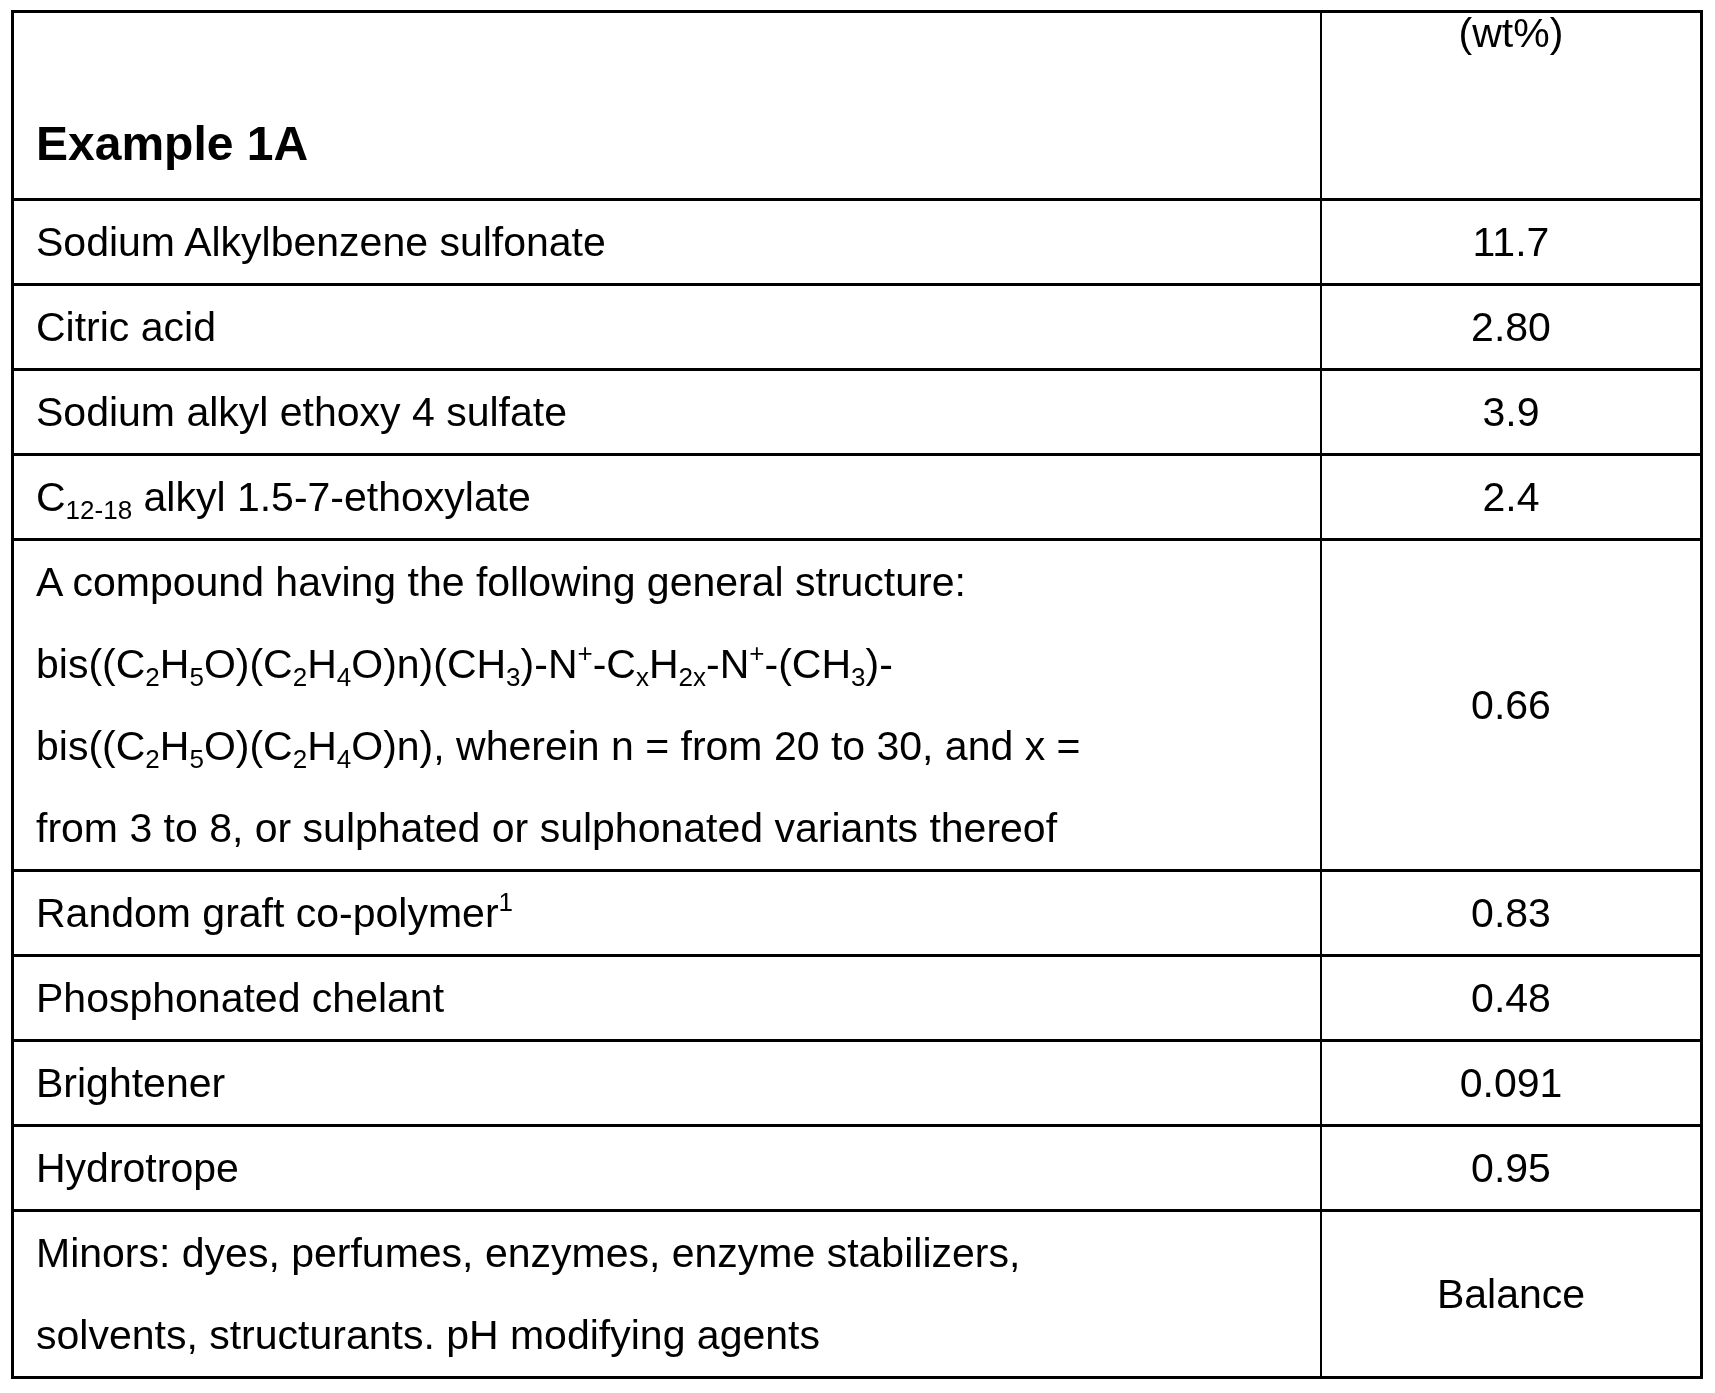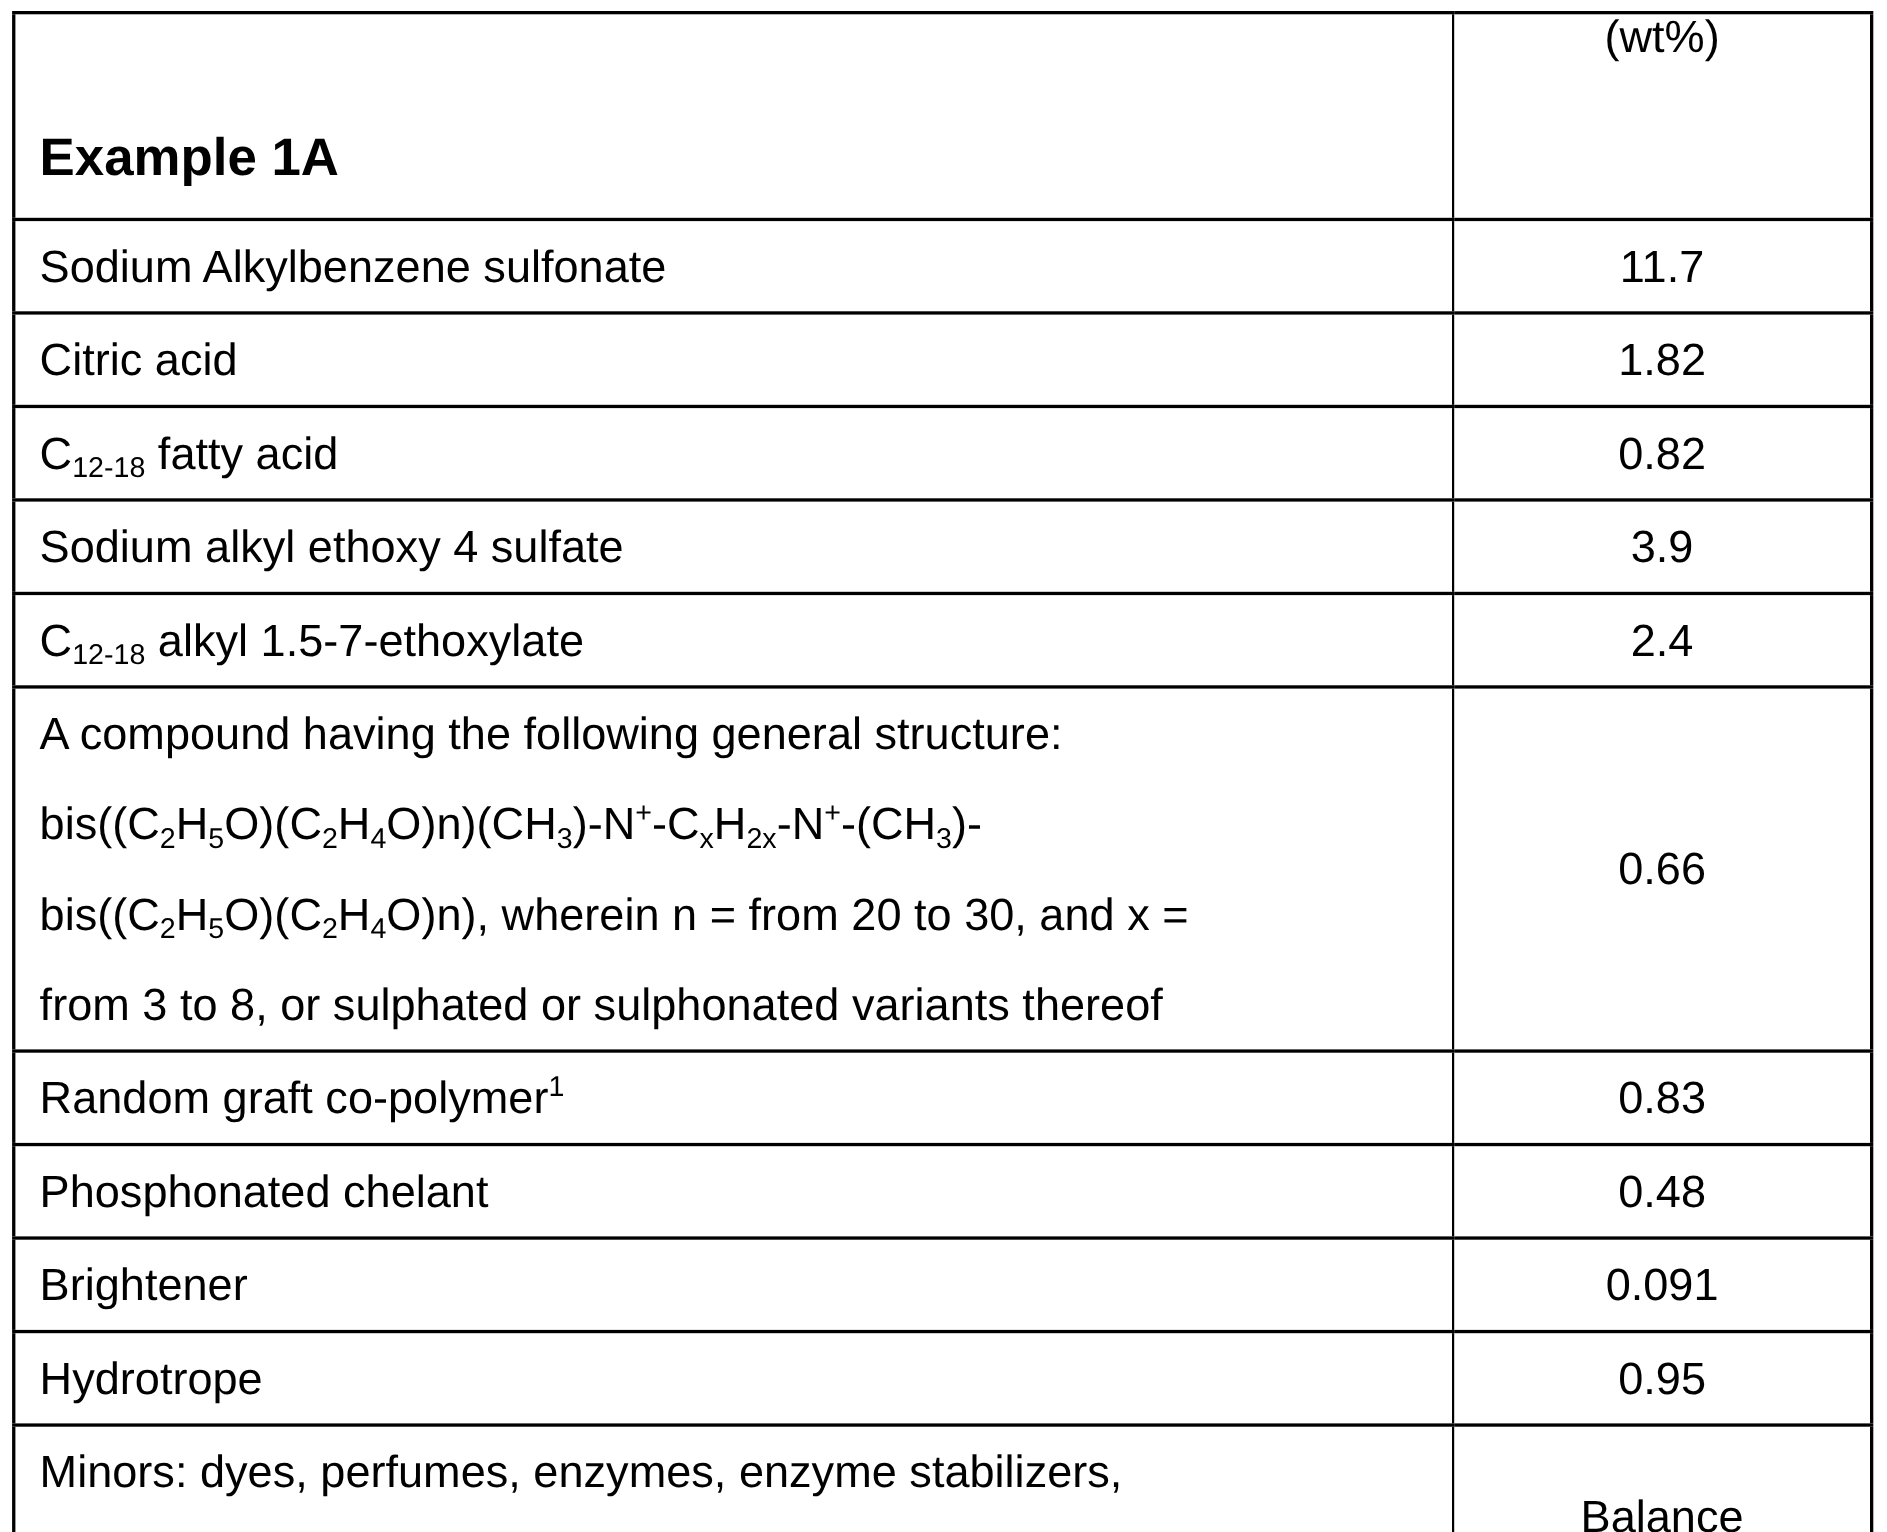--- a/index.html
+++ b/index.html
@@ -38,25 +38,21 @@
       <tr class="header">
     <td class="name">Example 1A</td>
     <td class="val">(wt%)</td>
   </tr>
   <tr class="row">
     <td class="name">Sodium Alkylbenzene sulfonate</td>
     <td class="val">11.7</td>
   </tr>
   <tr class="row">
     <td class="name">Citric acid</td>
-    <td class="val">1.82</td>
-  </tr>
-  <tr class="row">
-    <td class="name"><span>C</span><sub>12-18</sub><span> fatty acid</span></td>
-    <td class="val">0.82</td>
+    <td class="val">2.80</td>
   </tr>
   <tr class="row">
     <td class="name">Sodium alkyl ethoxy 4 sulfate</td>
     <td class="val">3.9</td>
   </tr>
   <tr class="row">
     <td class="name"><span>C</span><sub>12-18</sub><span> alkyl 1.5-7-ethoxylate</span></td>
     <td class="val">2.4</td>
   </tr>
   <tr class="tall">

